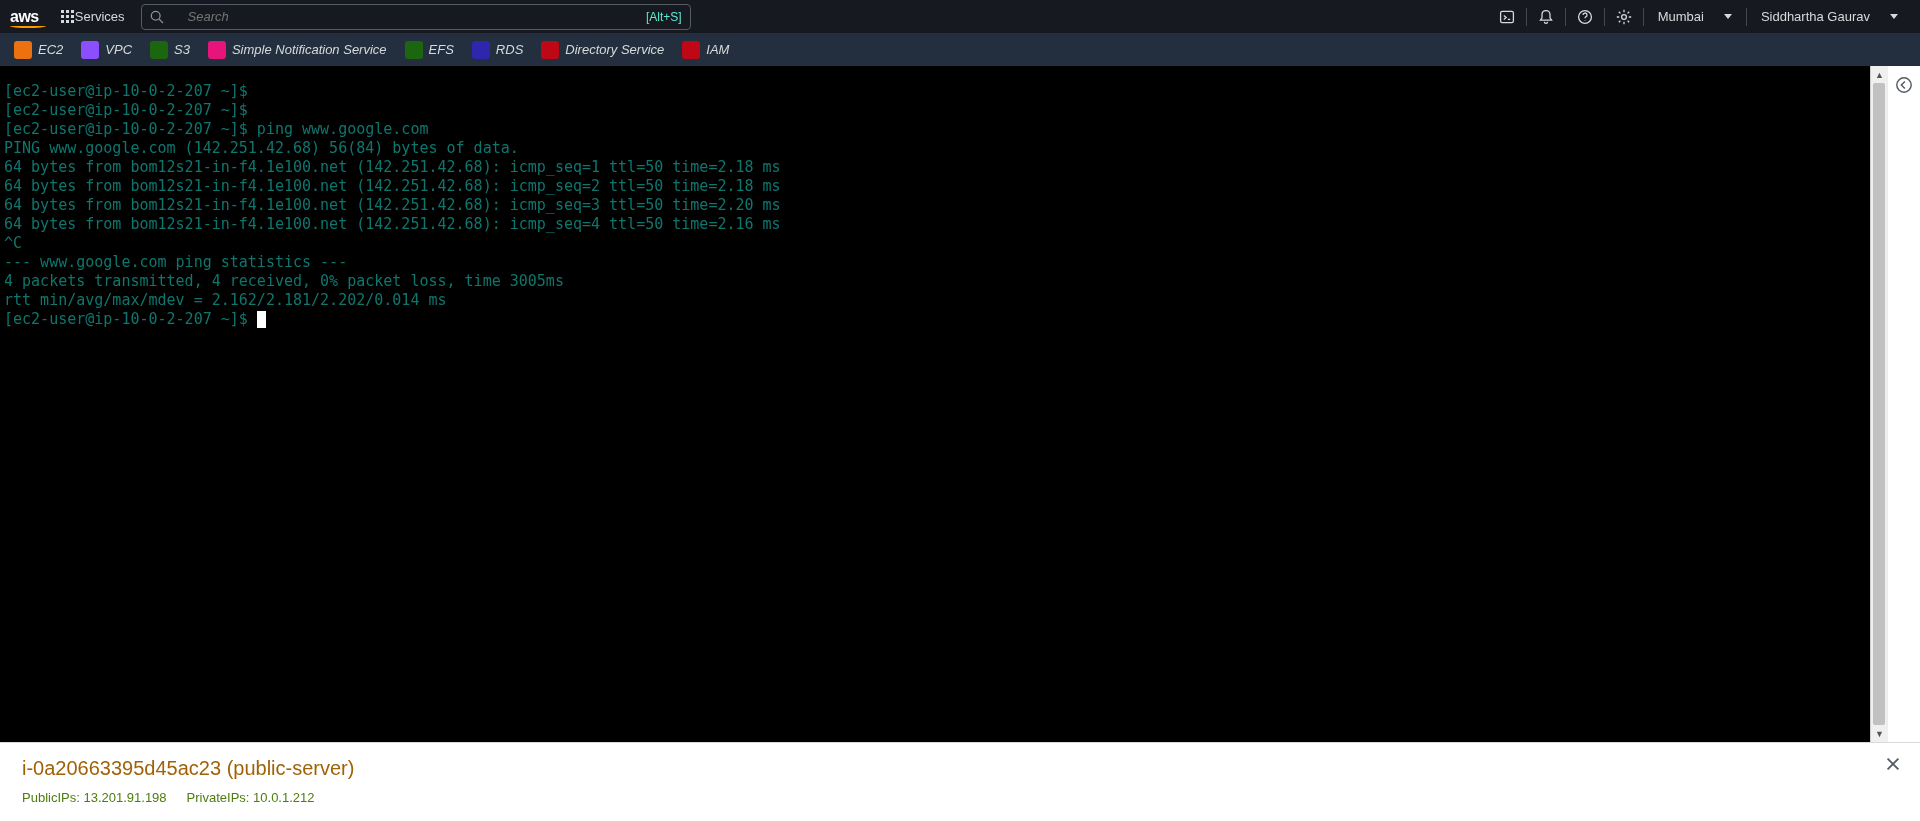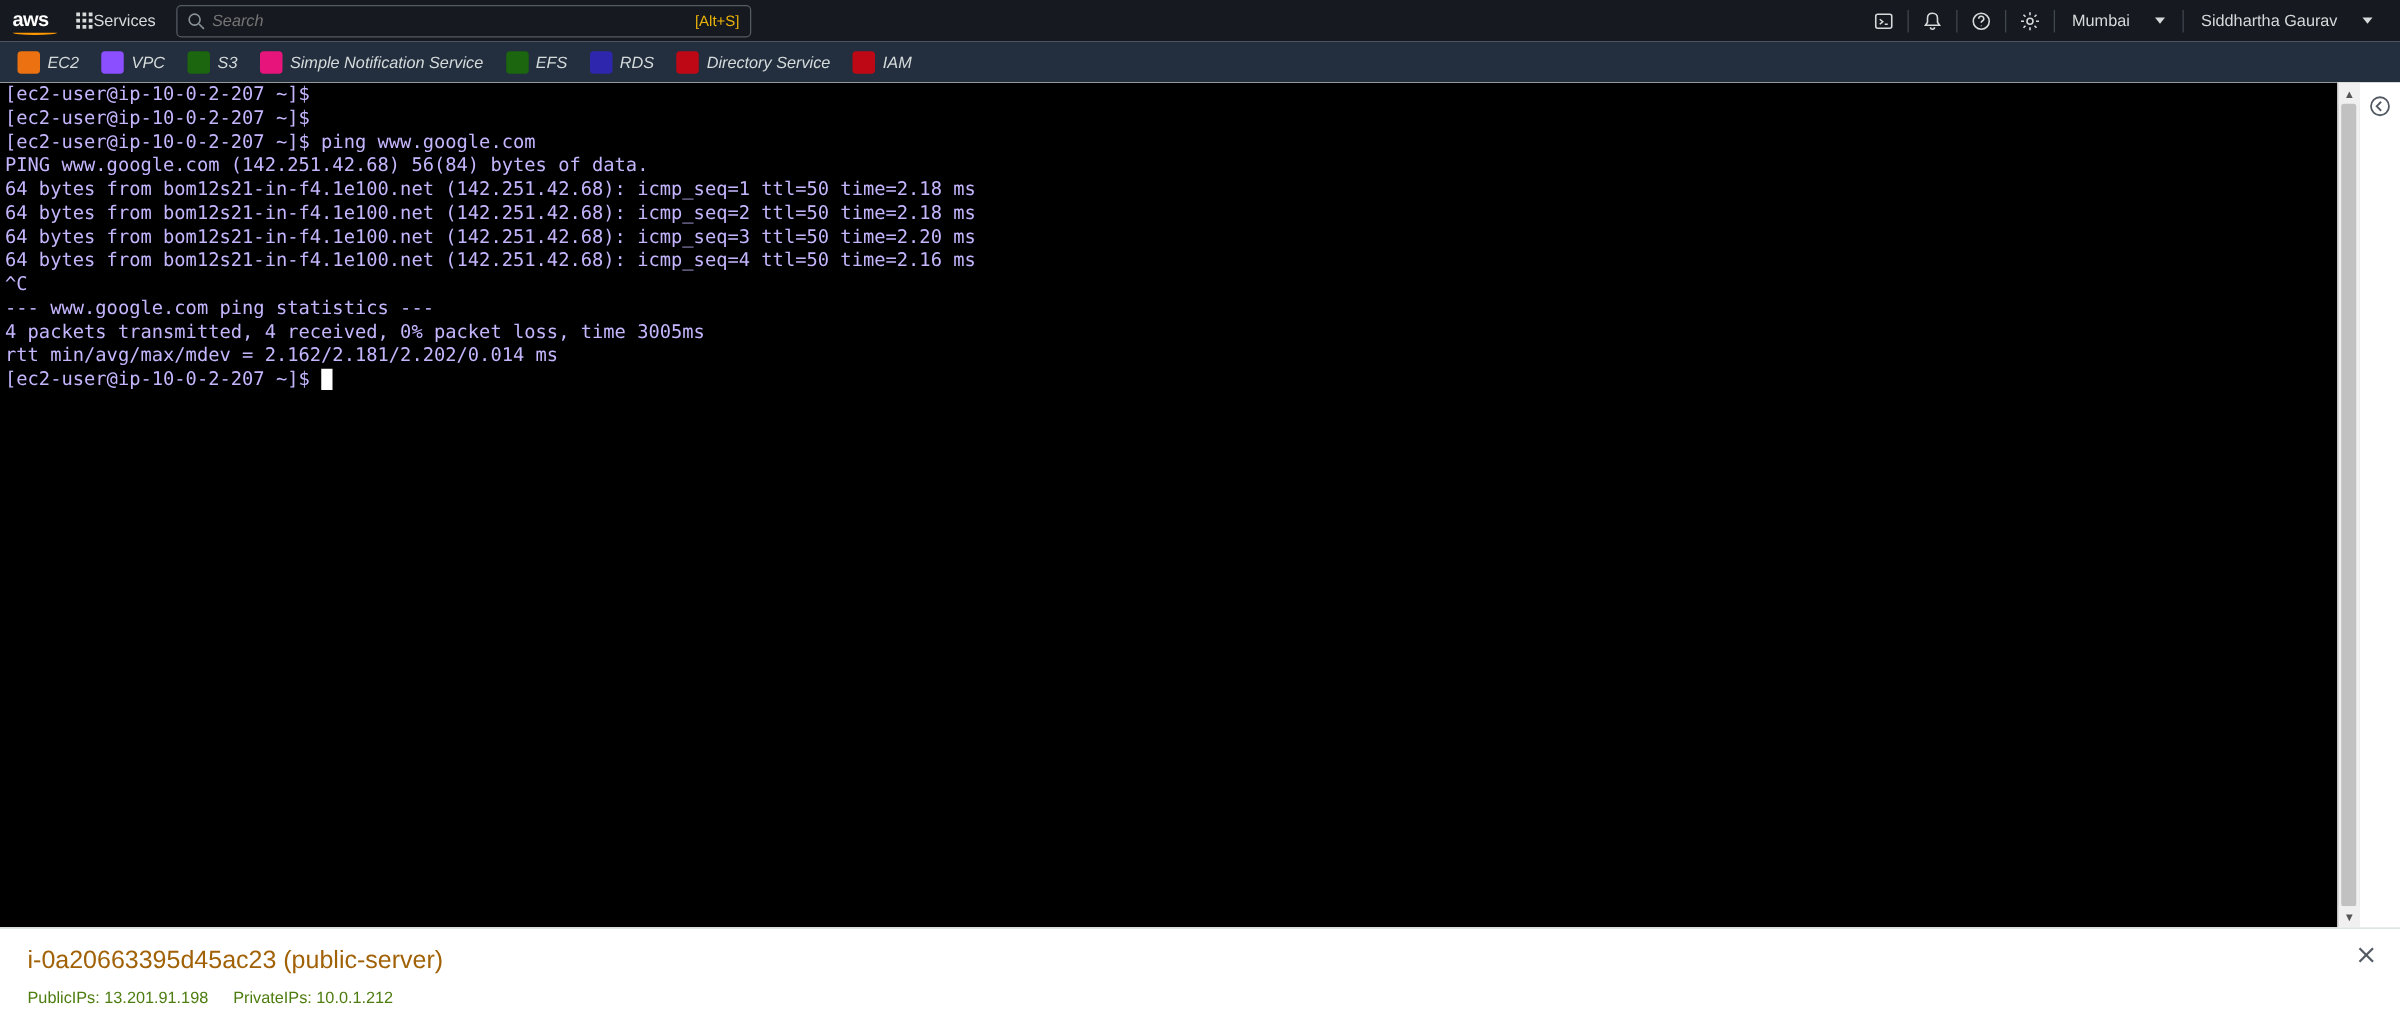--- a/index.html
+++ b/index.html
@@ -6,41 +6,41 @@
   html, body { width: 100%; height: 100%; font-family: "Amazon Ember", Arial, sans-serif; background: #fff; }
   body { display: flex; flex-direction: column; height: 821px; width: 1920px; overflow: hidden; }
 
   
   .topnav { background: #16191f; color: #d5dbdb; height: 33px; display: flex; align-items: center; padding: 0 10px; font-size: 13px; }
   .aws-logo { color: #fff; font-weight: 700; font-size: 16px; letter-spacing: -0.5px; margin-right: 12px; position: relative; }
   .aws-logo .smile { display:block; height:4px; width:36px; border-bottom:2px solid #ff9900; border-radius:0 0 50% 50%; position:absolute; left:0; bottom:-2px; }
   .services-btn { display: flex; align-items: center; gap: 0; padding: 4px 10px; cursor: pointer; }
   .grid-icon { width:14px; height:14px; display:grid; grid-template-columns:repeat(3,3px); grid-template-rows:repeat(3,3px); gap:2px; }
   .grid-icon span { background:#d5dbdb; width:3px; height:3px; }
-  .search-wrap { display:flex; align-items:center; background:#16191f; border:1px solid #545b64; border-radius:4px; height:26px; width:460px; padding:0 8px; margin-left:6px; }
+  .search-wrap { display:flex; align-items:center; background:#16191f; border:1px solid #545b64; border-radius:4px; height:26px; width:550px; padding:0 8px; margin-left:6px;gap:18px; }
   .search-wrap svg { width:14px; height:14px; fill:#879196; margin-right:6px; }
   .search-wrap input { flex:1; background:transparent; border:none; outline:none; color:#d5dbdb; font-style:italic; font-size:13px; }
-  .search-wrap .shortcut { color:#eab308; font-size:12px; }
+  .search-wrap .shortcut { color:#5eead4; font-size:12px; }
   .nav-spacer { flex:1; }
   .nav-right { display:flex; align-items:center; gap:0; }
   .nav-icon-btn { width:34px; height:33px; display:flex; align-items:center; justify-content:center; cursor:pointer; }
   .nav-icon-btn svg { width:16px; height:16px; fill:none; stroke:#d5dbdb; stroke-width:1.6; }
   .nav-divider { width:1px; height:18px; background:#414750; margin:0 2px; }
   .nav-text-btn { padding:0 12px; height:33px; display:flex; align-items:center; gap:16px; cursor:pointer; font-size:13px; color:#d5dbdb; }
   .caret-down { width:0; height:0; border-left:4px solid transparent; border-right:4px solid transparent; border-top:5px solid #d5dbdb; margin-left:4px; }
 
   
   .favbar { background:#232f3e; height:33px; display:flex; align-items:center; padding:0 14px; gap:18px; font-size:13px;font-style:italic; }
   .fav-item { display:flex; align-items:center; gap:6px; color:#d5dbdb; cursor:pointer; }
   .fav-icon { width:18px; height:18px; border-radius:3px; display:flex; align-items:center; justify-content:center; font-size:10px; color:#fff; font-weight:bold; }
 
   
   .main { flex:1; display:flex; background:#fff; overflow:hidden; }
   .terminal-wrap { flex:1; display:flex; position:relative; }
-  .terminal { flex:1; background:#000; color:#c4b5fd; font-family:"DejaVu Sans Mono","Courier New",monospace; font-size:15px; line-height:19px; padding:0 4px; white-space:pre; overflow:hidden; }
+  .terminal { flex:1; background:#000; color:#0f766e; font-family:"DejaVu Sans Mono","Courier New",monospace; font-size:15px; line-height:19px; padding:16px 4px; white-space:pre; overflow:hidden; }
   .cursor { display:inline-block; width:9px; height:17px; background:#fff; vertical-align:text-bottom; }
   .scrollbar { width:17px; background:#f0f0f0; position:relative; border-left:1px solid #ccc; }
   .scroll-arrow { position:absolute; left:0; width:17px; height:17px; display:flex; align-items:center; justify-content:center; font-size:9px; color:#555; background:#f0f0f0; cursor:pointer; }
   .scroll-arrow.up { top:0; }
   .scroll-arrow.down { bottom:0; }
   .scroll-thumb { position:absolute; left:2px; right:2px; top:17px; bottom:17px; background:#c1c1c1; border-radius:2px; }
 
   .right-rail { width:33px; background:#fff; display:flex; flex-direction:column; align-items:center; padding-top:10px; border-left:1px solid #e9ebed; }
   .right-rail svg { width:18px; height:18px; stroke:#545b64; fill:none; stroke-width:1.6; cursor:pointer; }
 

